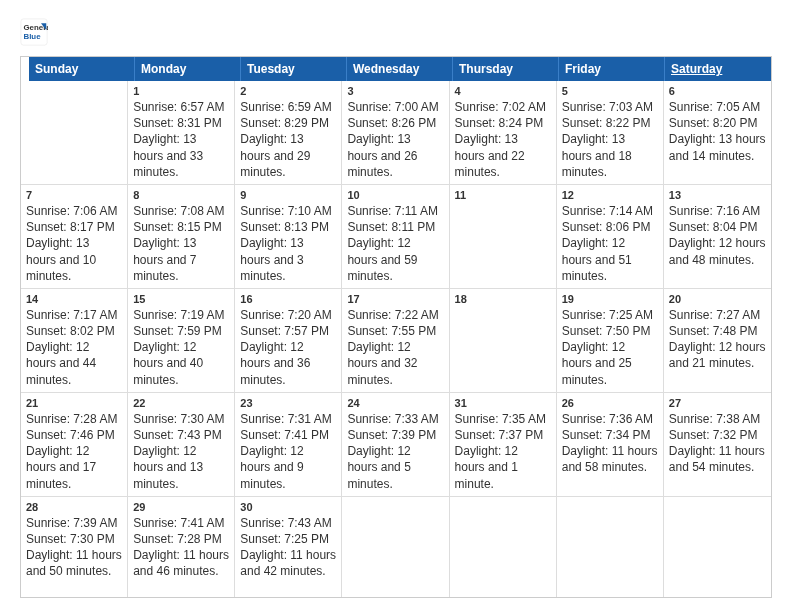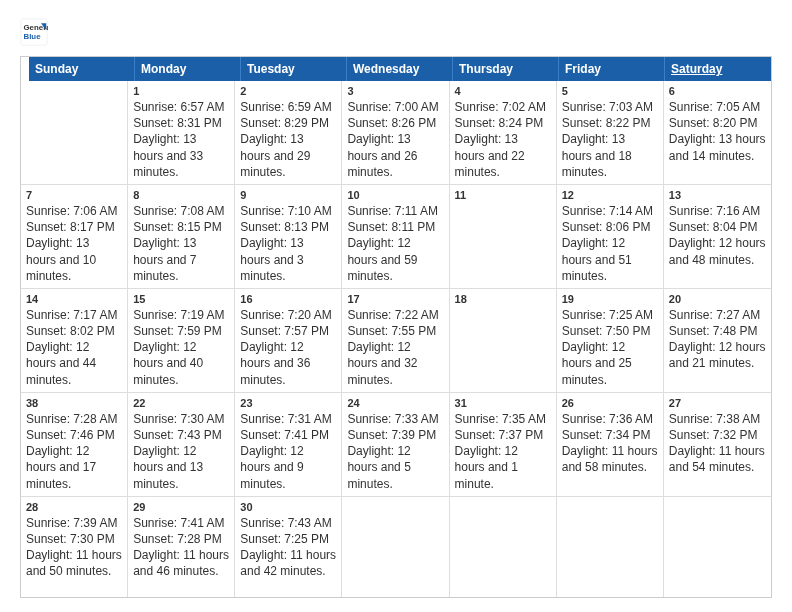--- a/index.html
+++ b/index.html
@@ -212,21 +212,21 @@
             <span class="day-num">19</span>
             <div class="cell-info">Sunrise: 7:25 AM<br>Sunset: 7:50 PM<br>Daylight: 12 hours and 25 minutes.</div>
           </div>
           <div class="cal-cell">
             <span class="day-num">20</span>
             <div class="cell-info">Sunrise: 7:27 AM<br>Sunset: 7:48 PM<br>Daylight: 12 hours and 21 minutes.</div>
           </div>
         </div>
         <div class="cal-row">
           <div class="cal-cell">
-            <span class="day-num">38</span>
+            <span class="day-num">21</span>
             <div class="cell-info">Sunrise: 7:28 AM<br>Sunset: 7:46 PM<br>Daylight: 12 hours and 17 minutes.</div>
           </div>
           <div class="cal-cell">
             <span class="day-num">22</span>
             <div class="cell-info">Sunrise: 7:30 AM<br>Sunset: 7:43 PM<br>Daylight: 12 hours and 13 minutes.</div>
           </div>
           <div class="cal-cell">
             <span class="day-num">23</span>
             <div class="cell-info">Sunrise: 7:31 AM<br>Sunset: 7:41 PM<br>Daylight: 12 hours and 9 minutes.</div>
           </div>

